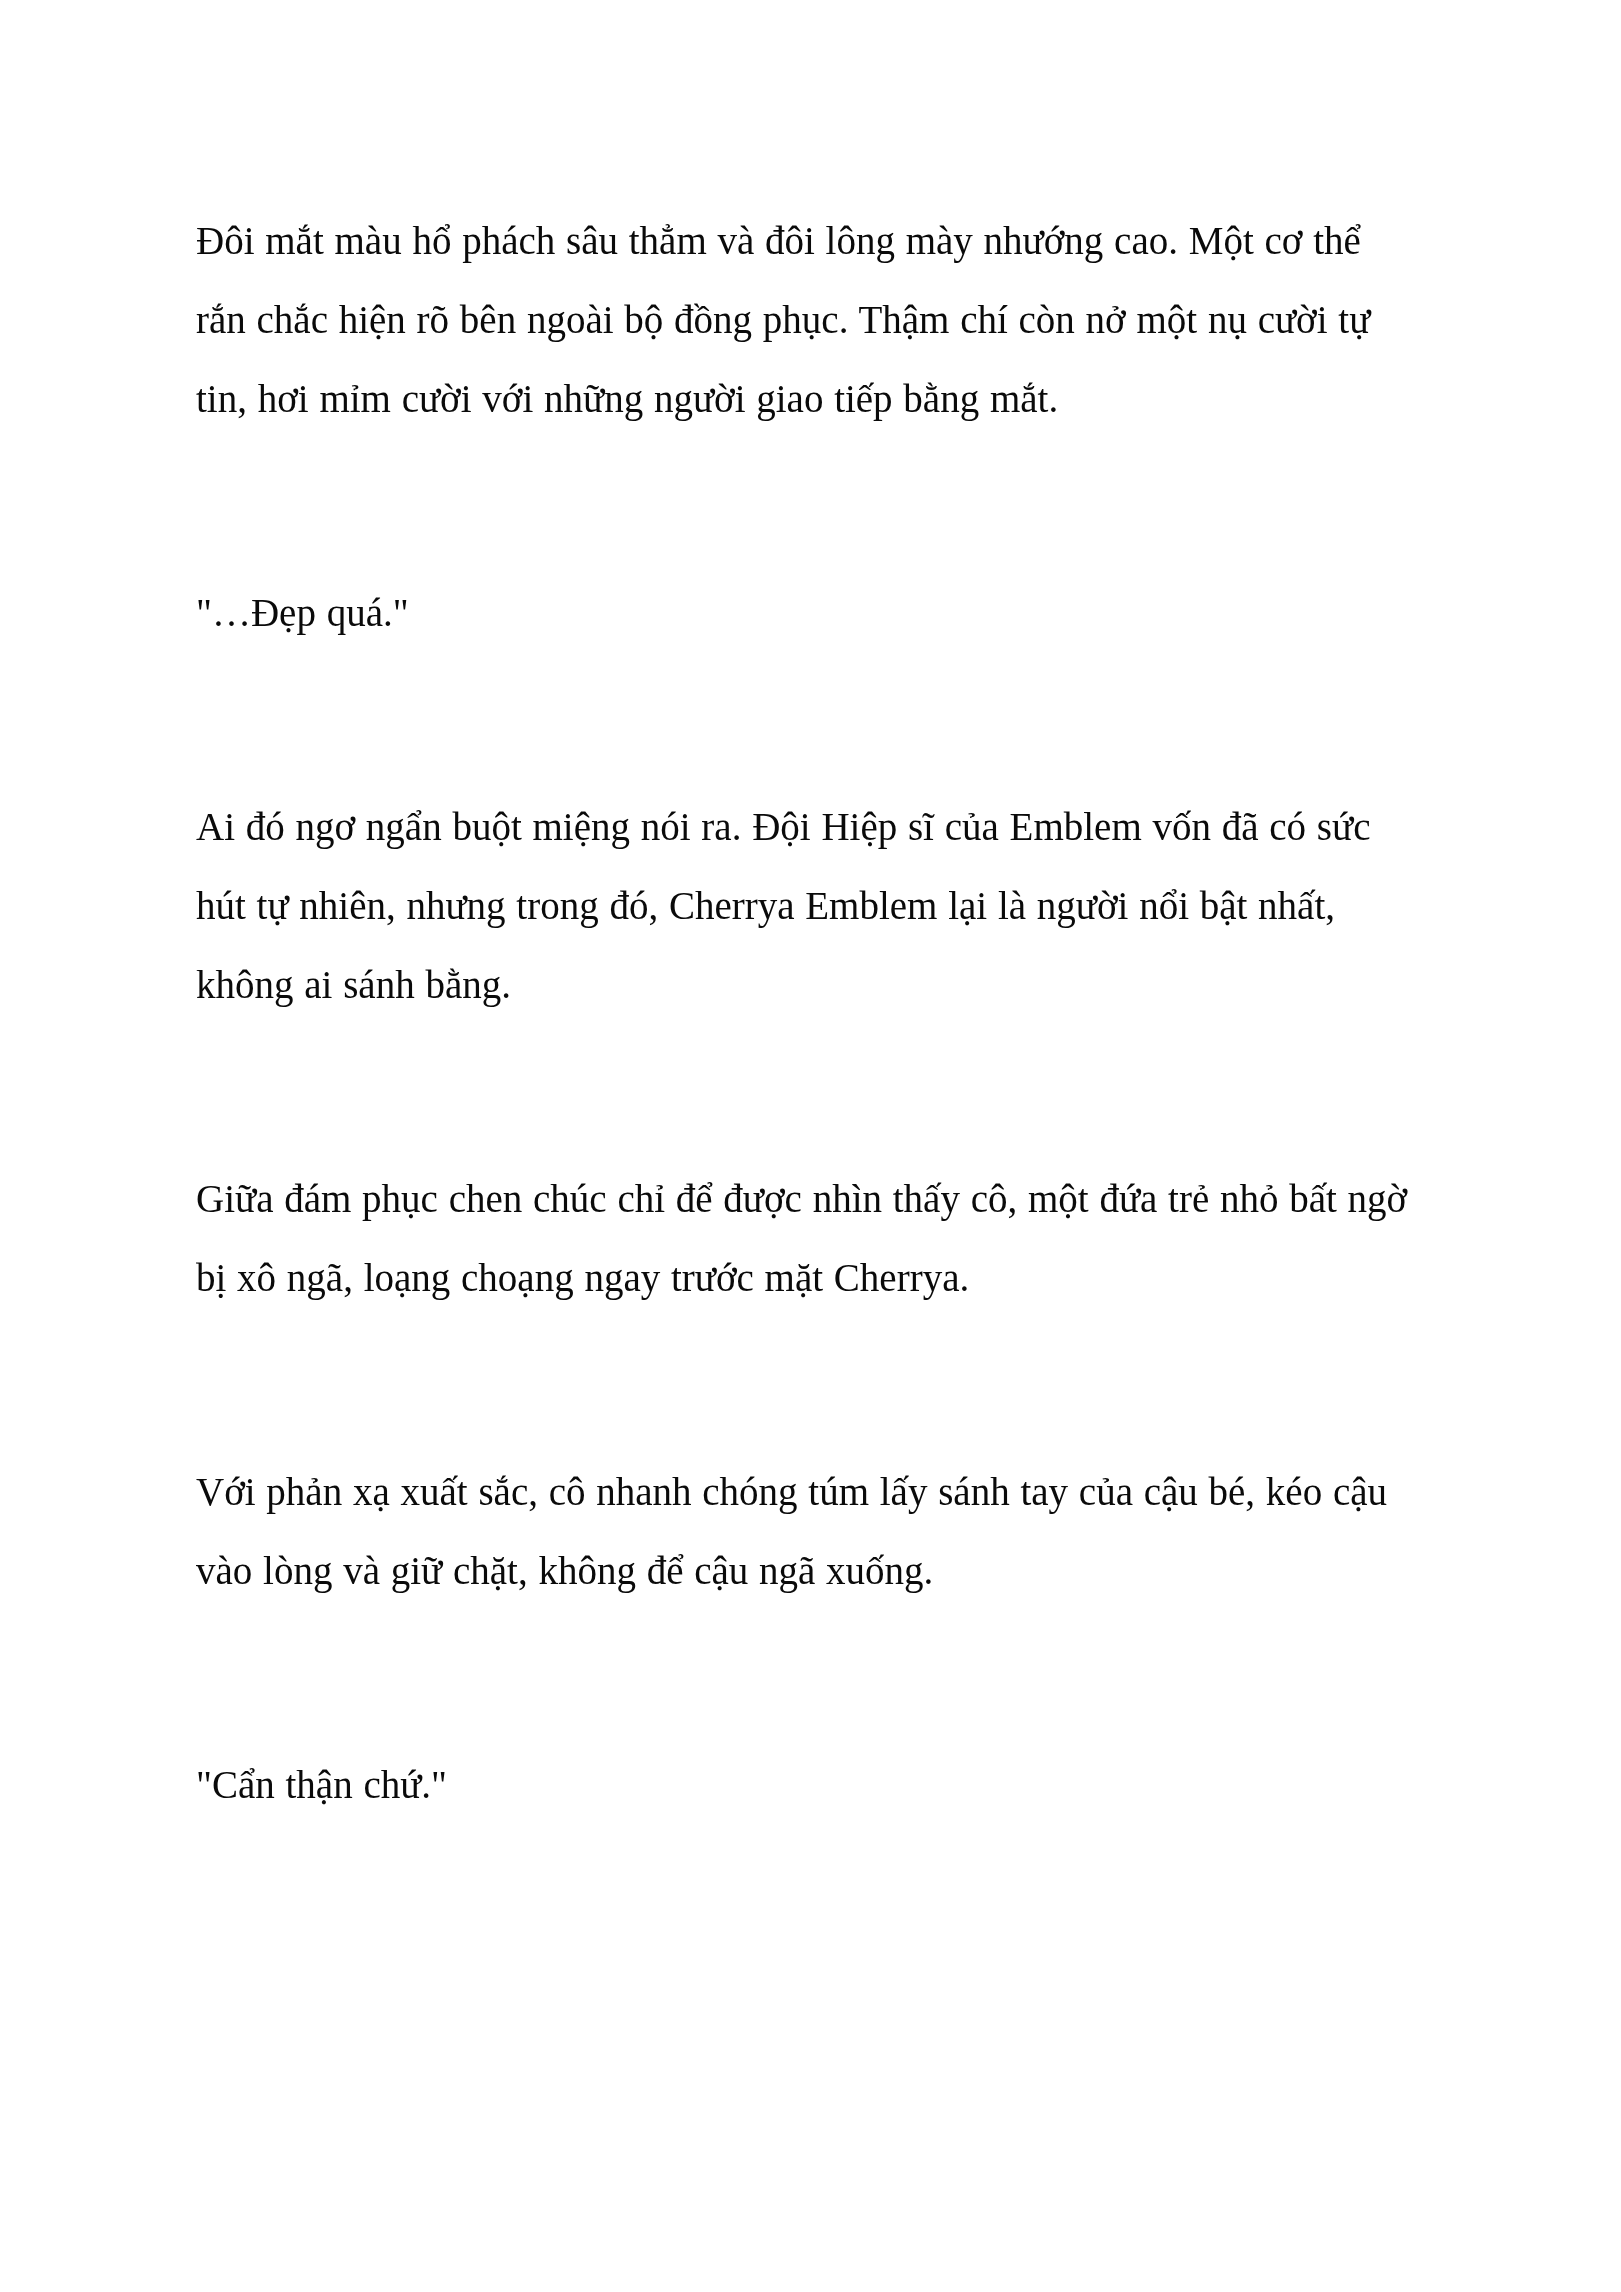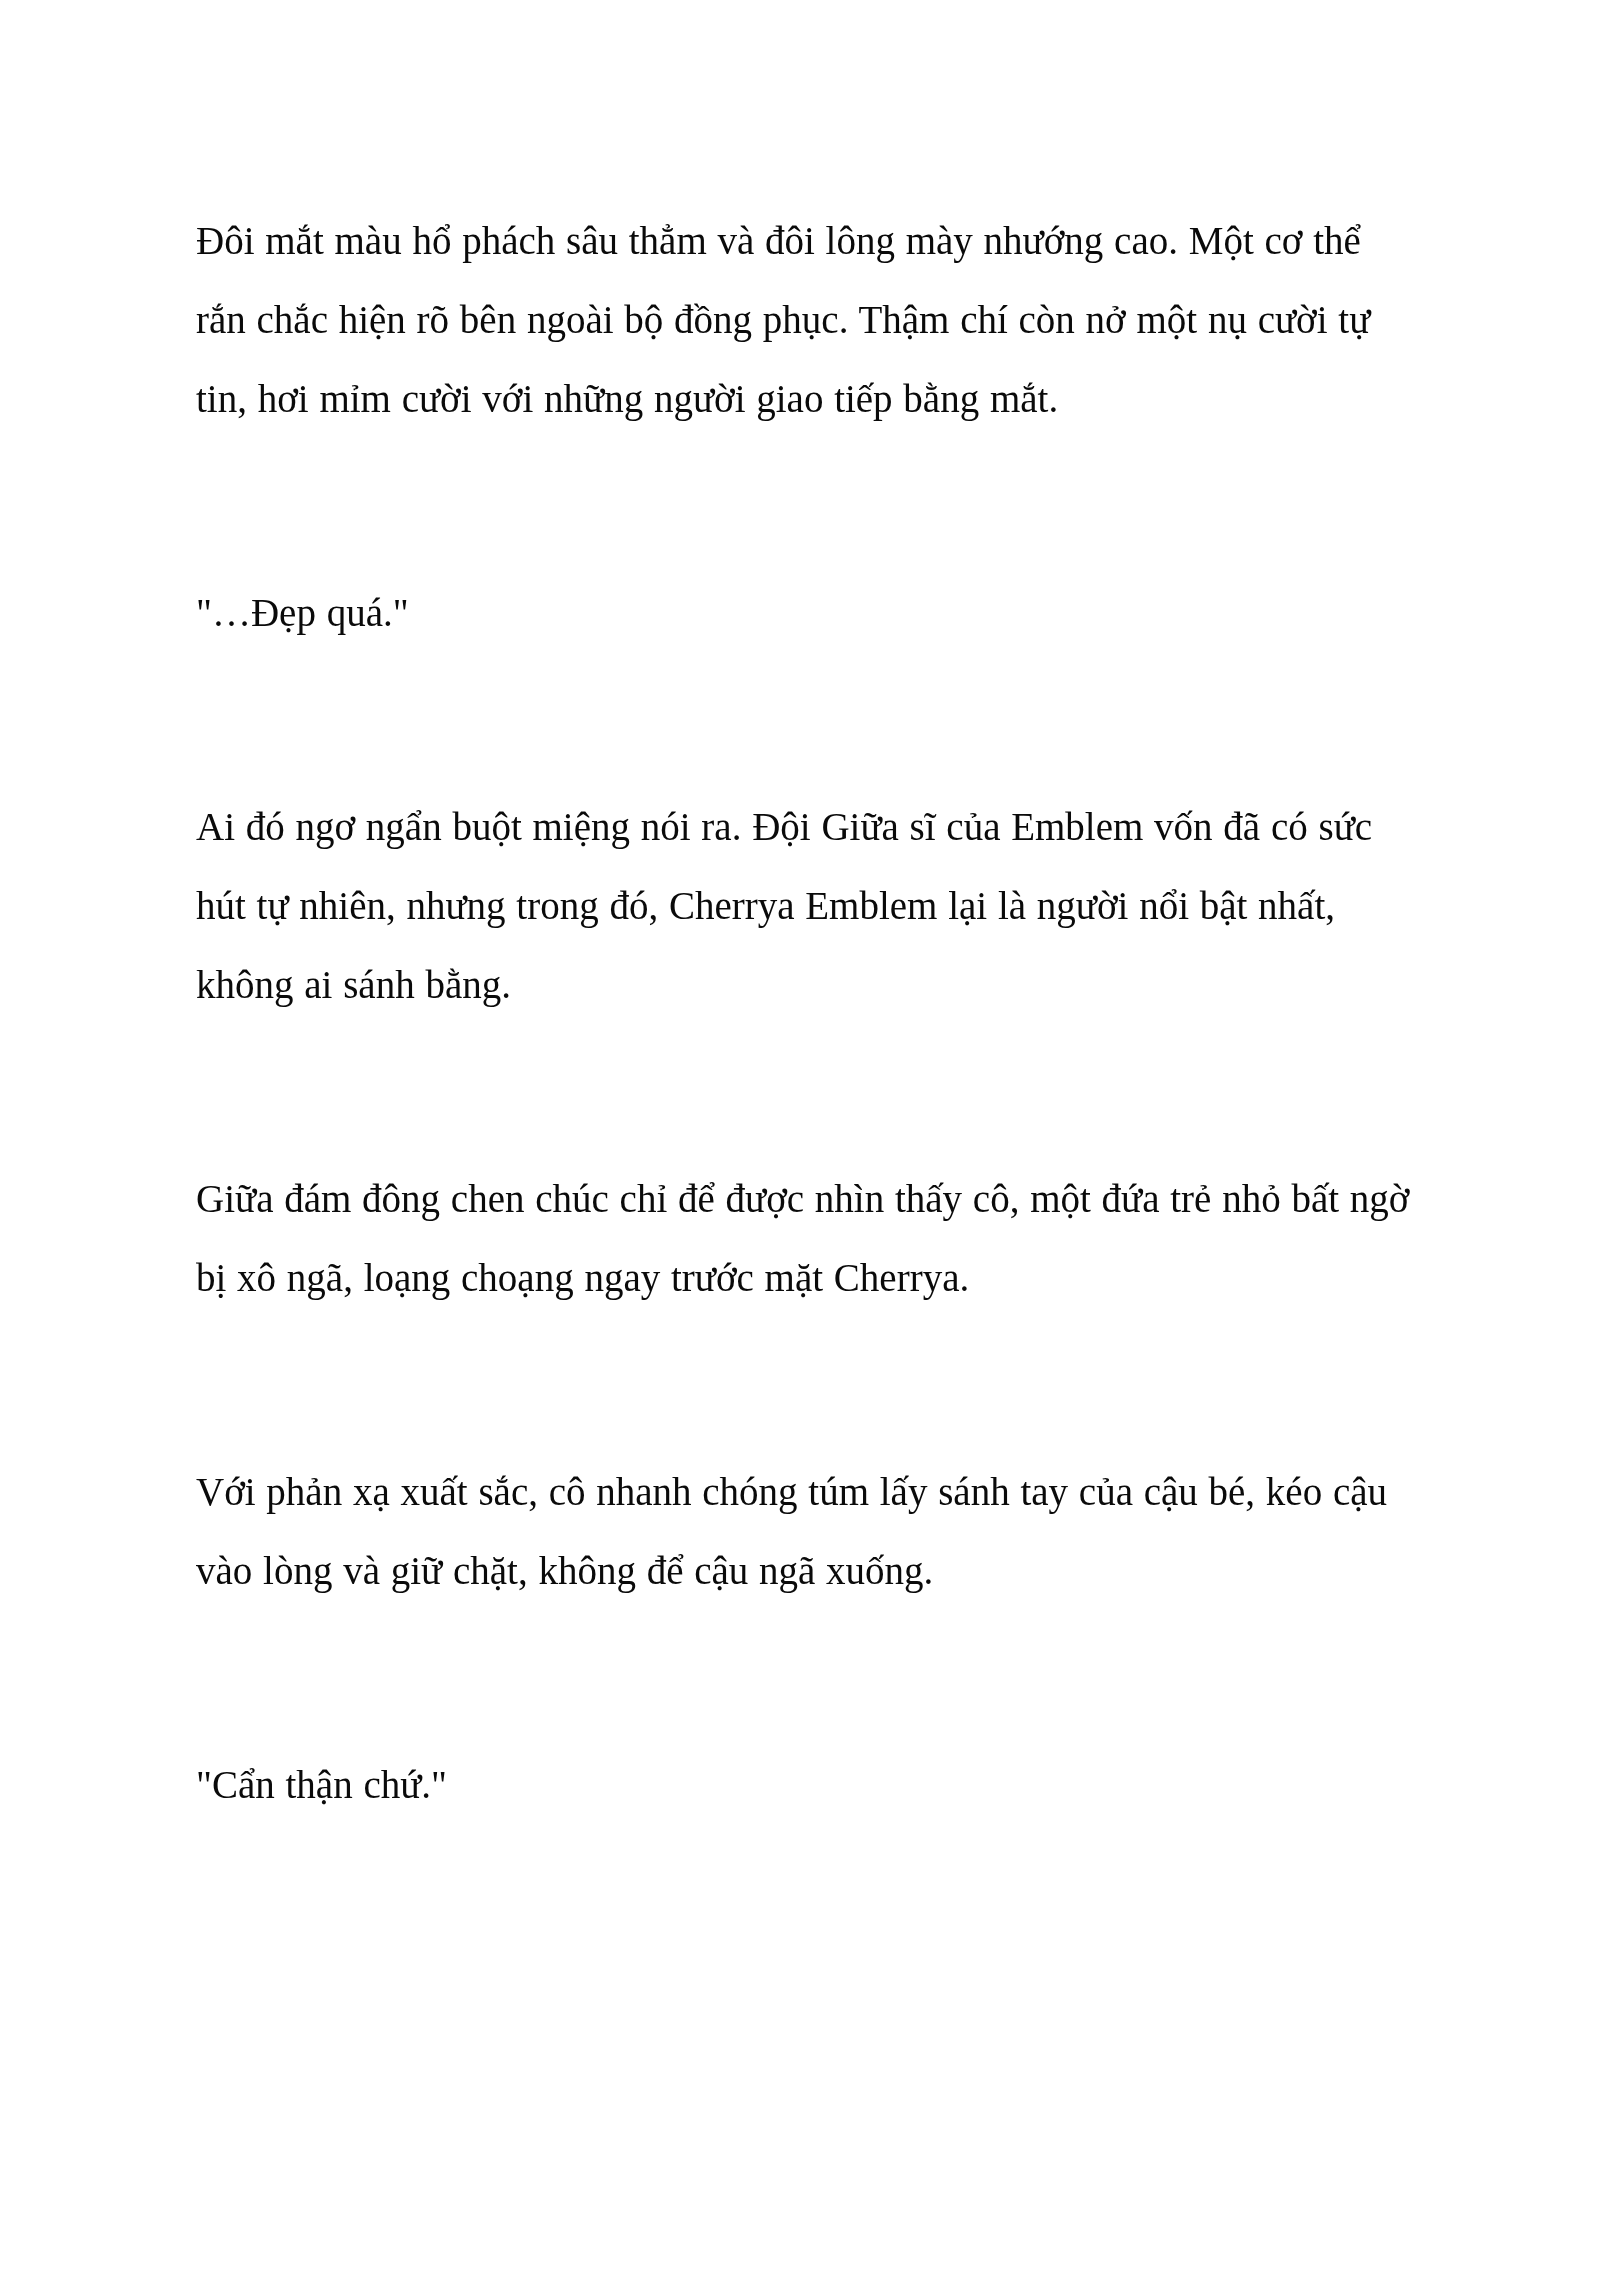--- a/index.html
+++ b/index.html
@@ -42,22 +42,22 @@
 </style>
 </head>
 <body>
 
 <div class="page">
   <div class="content">
     <p class="paragraph">Đôi mắt màu hổ phách sâu thẳm và đôi lông mày nhướng cao. Một cơ thể rắn chắc hiện rõ bên ngoài bộ đồng phục. Thậm chí còn nở một nụ cười tự tin, hơi mỉm cười với những người giao tiếp bằng mắt.</p>
 
     <p class="paragraph">"…Đẹp quá."</p>
 
-    <p class="paragraph">Ai đó ngơ ngẩn buột miệng nói ra. Đội Giữa sĩ của Emblem vốn đã có sức hút tự nhiên, nhưng trong đó, Cherrya Emblem lại là người nổi bật nhất, không ai sánh bằng.</p>
+    <p class="paragraph">Ai đó ngơ ngẩn buột miệng nói ra. Đội Hiệp sĩ của Emblem vốn đã có sức hút tự nhiên, nhưng trong đó, Cherrya Emblem lại là người nổi bật nhất, không ai sánh bằng.</p>
 
-    <p class="paragraph">Giữa đám đông chen chúc chỉ để được nhìn thấy cô, một đứa trẻ nhỏ bất ngờ bị xô ngã, loạng choạng ngay trước mặt Cherrya.</p>
+    <p class="paragraph">Giữa đám phục chen chúc chỉ để được nhìn thấy cô, một đứa trẻ nhỏ bất ngờ bị xô ngã, loạng choạng ngay trước mặt Cherrya.</p>
 
     <p class="paragraph">Với phản xạ xuất sắc, cô nhanh chóng túm lấy sánh tay của cậu bé, kéo cậu vào lòng và giữ chặt, không để cậu ngã xuống.</p>
 
     <p class="paragraph">"Cẩn thận chứ."</p>
   </div>
 </div>
 
 
 </body></html>

